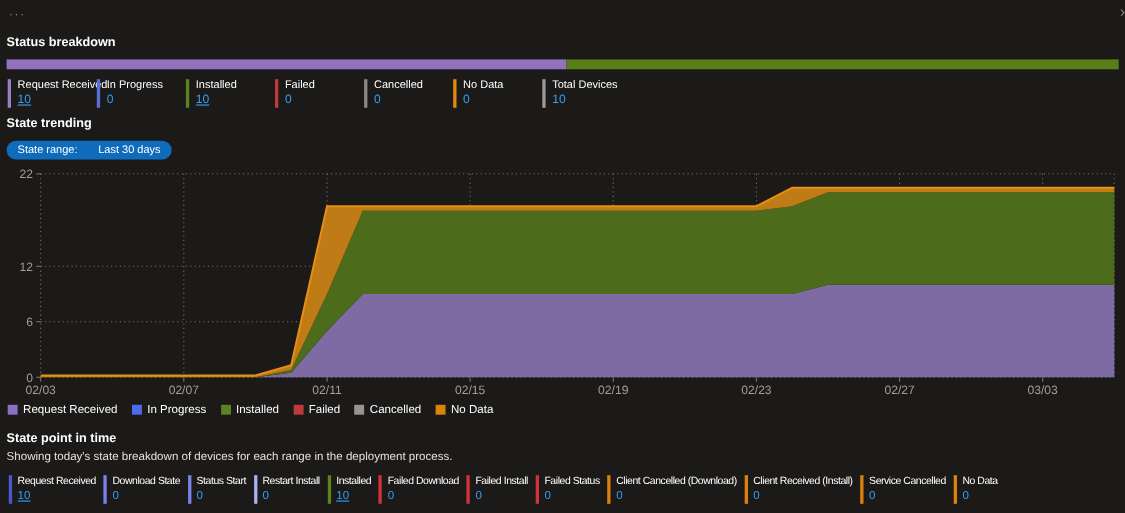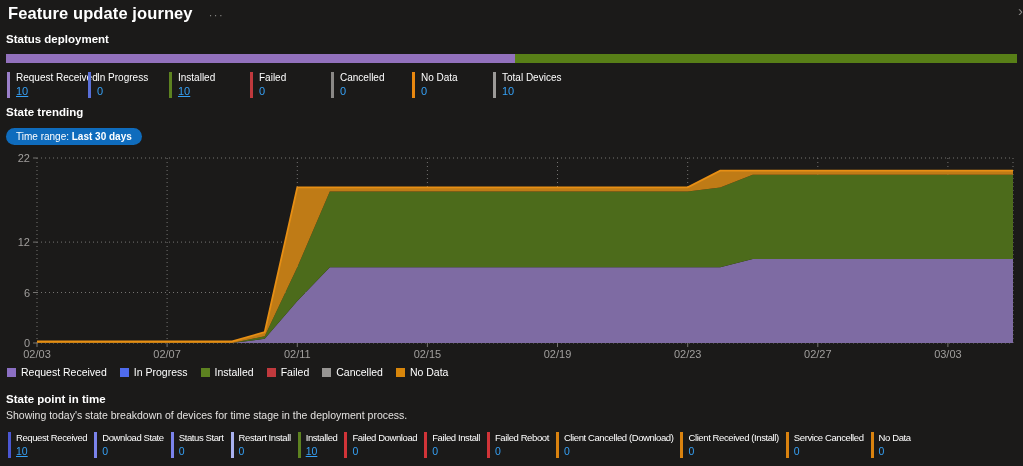--- a/index.html
+++ b/index.html
@@ -26,21 +26,21 @@
   .kpi-label{font-size:10px;line-height:13px;white-space:nowrap;overflow:visible;color:#ffffff;}
   .kpi-value{font-size:11px;line-height:14px;color:#35a0f4;cursor:pointer;width:max-content;}
   .kpi-value.link{text-decoration:underline;}
   #kpis-bottom .kpi{padding-left:8px;}
   #kpis-bottom .kpi-label{font-size:9.5px;letter-spacing:-0.4px;}
   #kpis-bottom .kpi-value{font-size:10.5px;}
   .pill{
     position:absolute;left:6px;top:128px;height:17px;line-height:17px;border-radius:9px;
     background:#0f6cbd;font-size:10px;padding:0 10px;color:#fff;cursor:pointer;white-space:nowrap;
   }
-  .pill strong{font-weight:700;}
+  .pill strong{font-weight:400;margin-left:16px;}
   svg.chart{position:absolute;left:0;top:0;width:1023px;height:466px;pointer-events:none;}
   svg.chart text{font-family:"Liberation Sans",sans-serif;}
   .chart-legend{position:absolute;left:7px;top:366px;display:flex;gap:13px;align-items:center;}
   .cl-item{display:flex;align-items:center;font-size:10.5px;white-space:nowrap;cursor:pointer;color:#ffffff;}
   .cl-swatch{width:9px;height:9px;margin-right:5px;flex:none;}
   .subtitle{position:absolute;left:6px;top:409px;font-size:10.5px;color:#e3e1df;}
 </style>
 </head>
 <body>
 
@@ -84,26 +84,25 @@
       <text x="817.8" y="358" text-anchor="middle" fill="#a19f9d" font-size="11">02/27</text>
       <line x1="947.9" y1="343" x2="947.9" y2="347" stroke="#767472" stroke-width="1"></line>
       <text x="947.9" y="358" text-anchor="middle" fill="#a19f9d" font-size="11">03/03</text>
       <path d="M37.0,343.0 L69.5,343.0 L102.1,343.0 L134.6,343.0 L167.1,343.0 L199.7,343.0 L232.2,343.0 L264.7,338.8 L297.3,301.0 L329.8,267.3 L362.3,267.3 L394.9,267.3 L427.4,267.3 L459.9,267.3 L492.5,267.3 L525.0,267.3 L557.5,267.3 L590.1,267.3 L622.6,267.3 L655.1,267.3 L687.7,267.3 L720.2,267.3 L752.7,258.9 L785.3,258.9 L817.8,258.9 L850.3,258.9 L882.9,258.9 L915.4,258.9 L947.9,258.9 L980.5,258.9 L1013.0,258.9 L1013.0,343.0 L980.5,343.0 L947.9,343.0 L915.4,343.0 L882.9,343.0 L850.3,343.0 L817.8,343.0 L785.3,343.0 L752.7,343.0 L720.2,343.0 L687.7,343.0 L655.1,343.0 L622.6,343.0 L590.1,343.0 L557.5,343.0 L525.0,343.0 L492.5,343.0 L459.9,343.0 L427.4,343.0 L394.9,343.0 L362.3,343.0 L329.8,343.0 L297.3,343.0 L264.7,343.0 L232.2,343.0 L199.7,343.0 L167.1,343.0 L134.6,343.0 L102.1,343.0 L69.5,343.0 L37.0,343.0 Z" fill="#7e6ba3"></path>
       <path d="M37.0,343.0 L69.5,343.0 L102.1,343.0 L134.6,343.0 L167.1,343.0 L199.7,343.0 L232.2,343.0 L264.7,336.3 L297.3,267.3 L329.8,191.6 L362.3,191.6 L394.9,191.6 L427.4,191.6 L459.9,191.6 L492.5,191.6 L525.0,191.6 L557.5,191.6 L590.1,191.6 L622.6,191.6 L655.1,191.6 L687.7,191.6 L720.2,187.4 L752.7,174.8 L785.3,174.8 L817.8,174.8 L850.3,174.8 L882.9,174.8 L915.4,174.8 L947.9,174.8 L980.5,174.8 L1013.0,174.8 L1013.0,258.9 L980.5,258.9 L947.9,258.9 L915.4,258.9 L882.9,258.9 L850.3,258.9 L817.8,258.9 L785.3,258.9 L752.7,258.9 L720.2,267.3 L687.7,267.3 L655.1,267.3 L622.6,267.3 L590.1,267.3 L557.5,267.3 L525.0,267.3 L492.5,267.3 L459.9,267.3 L427.4,267.3 L394.9,267.3 L362.3,267.3 L329.8,267.3 L297.3,301.0 L264.7,338.8 L232.2,343.0 L199.7,343.0 L167.1,343.0 L134.6,343.0 L102.1,343.0 L69.5,343.0 L37.0,343.0 Z" fill="#4c6b1b"></path>
       <path d="M37.0,341.3 L69.5,341.3 L102.1,341.3 L134.6,341.3 L167.1,341.3 L199.7,341.3 L232.2,341.3 L264.7,332.1 L297.3,187.4 L329.8,187.4 L362.3,187.4 L394.9,187.4 L427.4,187.4 L459.9,187.4 L492.5,187.4 L525.0,187.4 L557.5,187.4 L590.1,187.4 L622.6,187.4 L655.1,187.4 L687.7,187.4 L720.2,170.6 L752.7,170.6 L785.3,170.6 L817.8,170.6 L850.3,170.6 L882.9,170.6 L915.4,170.6 L947.9,170.6 L980.5,170.6 L1013.0,170.6 L1013.0,174.8 L980.5,174.8 L947.9,174.8 L915.4,174.8 L882.9,174.8 L850.3,174.8 L817.8,174.8 L785.3,174.8 L752.7,174.8 L720.2,187.4 L687.7,191.6 L655.1,191.6 L622.6,191.6 L590.1,191.6 L557.5,191.6 L525.0,191.6 L492.5,191.6 L459.9,191.6 L427.4,191.6 L394.9,191.6 L362.3,191.6 L329.8,191.6 L297.3,267.3 L264.7,336.3 L232.2,343.0 L199.7,343.0 L167.1,343.0 L134.6,343.0 L102.1,343.0 L69.5,343.0 L37.0,343.0 Z" fill="#bf7b16"></path>
       <path d="M37.0,341.3 L69.5,341.3 L102.1,341.3 L134.6,341.3 L167.1,341.3 L199.7,341.3 L232.2,341.3 L264.7,332.1 L297.3,187.4 L329.8,187.4 L362.3,187.4 L394.9,187.4 L427.4,187.4 L459.9,187.4 L492.5,187.4 L525.0,187.4 L557.5,187.4 L590.1,187.4 L622.6,187.4 L655.1,187.4 L687.7,187.4 L720.2,170.6 L752.7,170.6 L785.3,170.6 L817.8,170.6 L850.3,170.6 L882.9,170.6 L915.4,170.6 L947.9,170.6 L980.5,170.6 L1013.0,170.6" fill="none" stroke="#e78f14" stroke-width="1.8"></path>
     </svg>
 
   <div class="title-row">
-    <span class="title">Feature update journey</span>
     <span class="menu-dots">···</span>
   </div>
   <span class="chevron">›</span>
 
-  <div class="sec-heading" id="h-status">Status deployment</div>
+  <div class="sec-heading" id="h-status">Status breakdown</div>
   <div class="statusbar" id="statusbar">
       <div class="seg" style="width: 50.3%; background: rgb(146, 113, 189);"></div>
       <div class="seg" style="width: 49.7%; background: rgb(88, 127, 23);"></div>
     </div>
   <div class="kpis" id="kpis-top">
       <div class="kpi">
         <span class="kpi-bar" style="background: rgb(154, 127, 201);"></span>
         <div class="kpi-label">Request Received</div>
         <div class="kpi-value link">10</div>
       </div>
@@ -134,21 +133,21 @@
       </div>
       <div class="kpi">
         <span class="kpi-bar" style="background: rgb(156, 154, 152);"></span>
         <div class="kpi-label">Total Devices</div>
         <div class="kpi-value">10</div>
       </div>
     </div>
 
   <div class="sec-heading" id="h-trending">State trending</div>
   <div class="pill">
-    <span>Time range:</span>&nbsp;<strong>Last 30 days</strong>
+    <span>State range:</span>&nbsp;<strong>Last 30 days</strong>
   </div>
   <div class="chart-legend" id="chart-legend">
       <div class="cl-item">
         <span class="cl-swatch" style="background: rgb(139, 111, 195);"></span>
         <span>Request Received</span>
       </div>
       <div class="cl-item">
         <span class="cl-swatch" style="background: rgb(79, 107, 237);"></span>
         <span>In Progress</span>
       </div>
@@ -164,21 +163,21 @@
         <span class="cl-swatch" style="background: rgb(151, 149, 147);"></span>
         <span>Cancelled</span>
       </div>
       <div class="cl-item">
         <span class="cl-swatch" style="background: rgb(216, 134, 11);"></span>
         <span>No Data</span>
       </div>
     </div>
 
   <div class="sec-heading" id="h-point">State point in time</div>
-  <div class="subtitle">Showing today's state breakdown of devices for time stage in the deployment process.</div>
+  <div class="subtitle">Showing today's state breakdown of devices for each range in the deployment process.</div>
   <div class="kpis" id="kpis-bottom">
       <div class="kpi">
         <span class="kpi-bar" style="background: rgb(75, 87, 210);"></span>
         <div class="kpi-label">Request Received</div>
         <div class="kpi-value link">10</div>
       </div>
       <div class="kpi">
         <span class="kpi-bar" style="background: rgb(123, 131, 235);"></span>
         <div class="kpi-label">Download State</div>
         <div class="kpi-value">0</div>
@@ -203,21 +202,21 @@
         <div class="kpi-label">Failed Download</div>
         <div class="kpi-value">0</div>
       </div>
       <div class="kpi">
         <span class="kpi-bar" style="background: rgb(209, 52, 56);"></span>
         <div class="kpi-label">Failed Install</div>
         <div class="kpi-value">0</div>
       </div>
       <div class="kpi">
         <span class="kpi-bar" style="background: rgb(209, 52, 56);"></span>
-        <div class="kpi-label">Failed Reboot</div>
+        <div class="kpi-label">Failed Status</div>
         <div class="kpi-value">0</div>
       </div>
       <div class="kpi">
         <span class="kpi-bar" style="background: rgb(217, 130, 15);"></span>
         <div class="kpi-label">Client Cancelled (Download)</div>
         <div class="kpi-value">0</div>
       </div>
       <div class="kpi">
         <span class="kpi-bar" style="background: rgb(217, 130, 15);"></span>
         <div class="kpi-label">Client Received (Install)</div>

